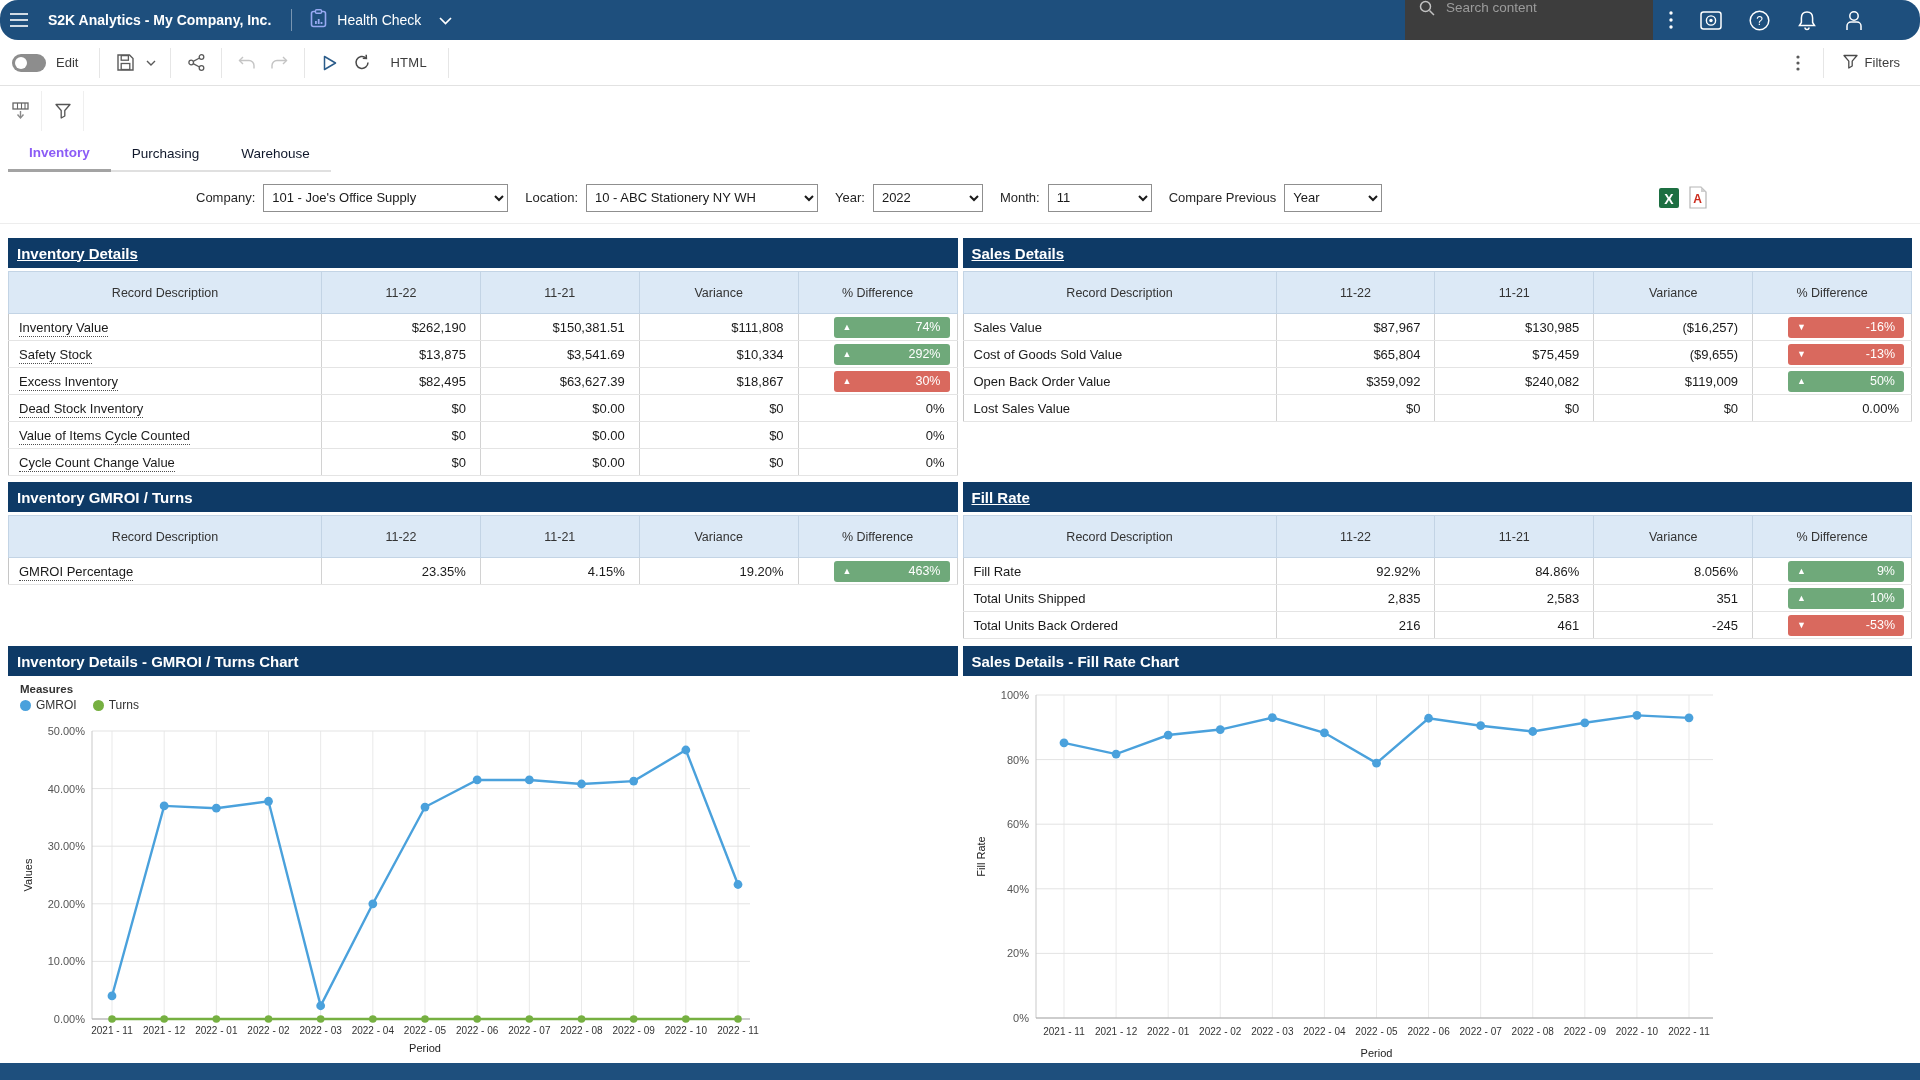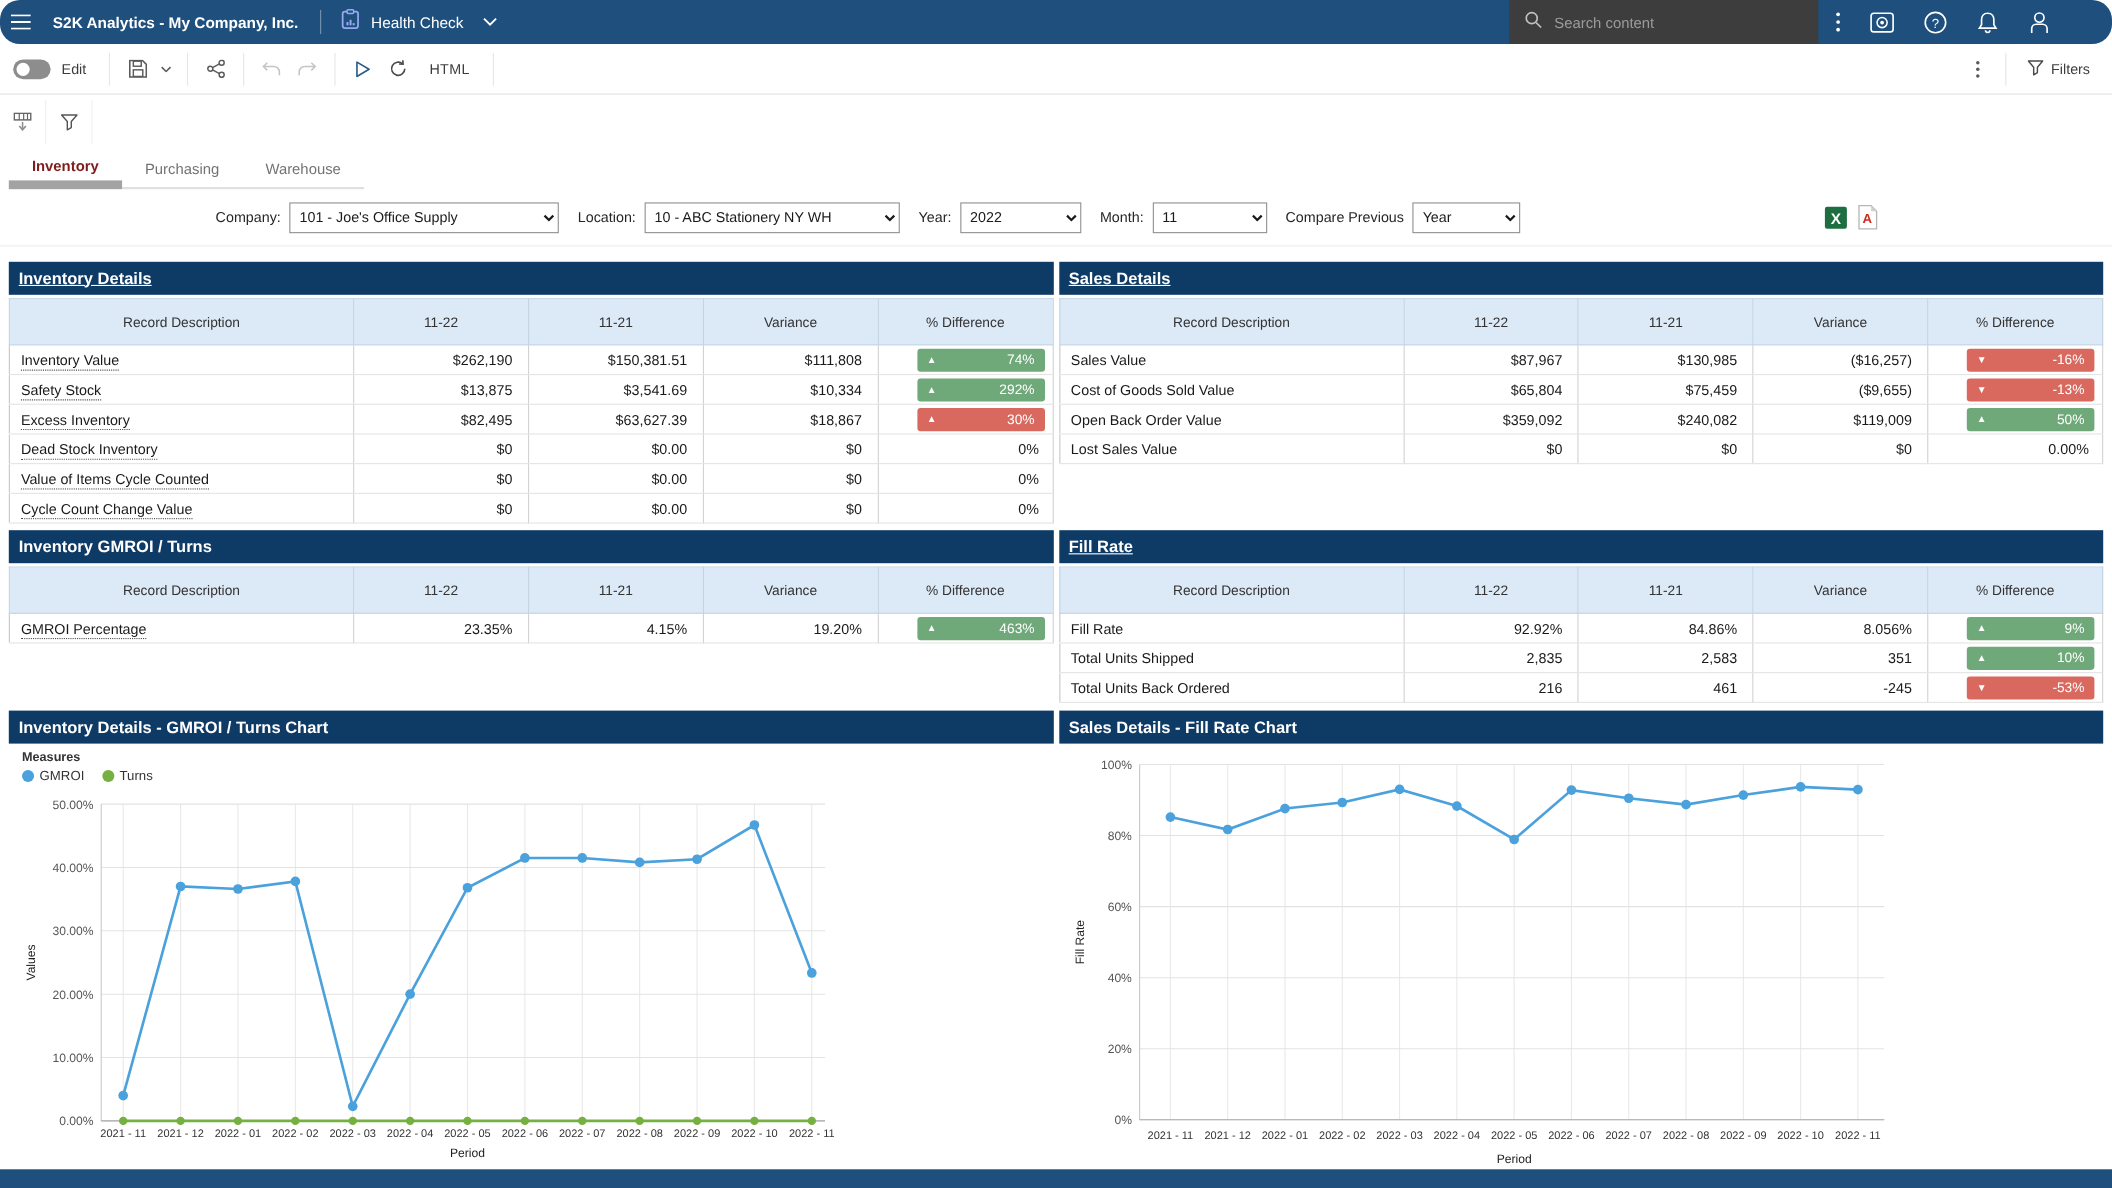--- a/index.html
+++ b/index.html
@@ -8,21 +8,21 @@
   .app { width:1920px; height:1080px; position:relative; background:#fff; }
 
   
   .topbar { height:40px; background:#1e4f7d; display:flex; align-items:center; color:#fff;border-radius:18px; }
   .hamburger { width:38px; height:40px; display:flex; align-items:center; justify-content:center; cursor:pointer; background:none; border:none; }
   .app-title { font-weight:bold; font-size:14px; color:#fff; margin-right:20px; white-space:nowrap; }
   .top-divider { width:1px; height:22px; background:rgba(255,255,255,.4); margin:0 18px 0 0; }
   .view-switch { display:flex; align-items:center; gap:10px; cursor:pointer; }
   .view-name { font-size:14px; }
   .top-spacer { flex:1; }
-  .searchbox { width:281px; height:40px; background:#3d3d3d; display:flex; align-items:center; gap:11px; padding:0 14px; cursor:text; }
+  .searchbox { width:248px; height:40px; background:#3d3d3d; display:flex; align-items:flex-start; gap:11px; padding:0 14px; cursor:text; }
   .searchbox .ph { color:#9c9c9c; font-size:13.5px; }
   .top-icons { display:flex; align-items:center; gap:27px; padding:0 56px 0 16px; }
   .tico { background:none; border:none; cursor:pointer; display:flex; align-items:center; }
 
   
   .toolbar { height:46px; border-bottom:1px solid #e2e2e2; display:flex; align-items:center; padding:0 10px; background:#fff; }
   .toggle { width:34px; height:18px; border-radius:9px; background:#8d8d8d; position:relative; margin:0 10px 0 2px; border:none; cursor:pointer; }
   .toggle::after { content:""; position:absolute; left:3px; top:3px; width:12px; height:12px; border-radius:50%; background:#fff; }
   .tb-label { font-size:13px; color:#3c3c3c; margin-right:12px; }
   .tb-sep { width:1px; height:30px; background:#e6e6e6; margin:0 9px; }
@@ -31,22 +31,22 @@
   .html-btn { background:none; border:none; cursor:pointer; font-size:13px; color:#3c3c3c; padding:0 12px; letter-spacing:.3px; }
   .tb-right { margin-left:auto; display:flex; align-items:center; }
   .filters-btn { background:none; border:none; cursor:pointer; display:flex; align-items:center; gap:7px; font-size:13px; color:#3c3c3c; padding:0 10px; }
 
   
   .promptbar { height:50px; display:flex; align-items:flex-start; padding-top:5px; }
   .pcell { width:42px; height:40px; display:flex; align-items:center; justify-content:center; border-right:1px solid #efefef; background:none; border-top:none; border-left:none; border-bottom:none; cursor:pointer; }
 
   
   .tabs { display:flex; height:36px; padding-left:8px; }
-  .tab { padding:0 21px; display:flex; align-items:center; font-size:13.5px; color:#737373; border-bottom:2px solid #e0e0e0; cursor:pointer; background:none; border-top:none; border-left:none; border-right:none; }
-  .tab.active { color:#7f1d1d; font-weight:bold; border-bottom:8px solid #a3a3a3; }
+  .tab { padding:0 21px; display:flex; align-items:center; font-size:13.5px; color:#0f172a; border-bottom:2px solid #e0e0e0; cursor:pointer; background:none; border-top:none; border-left:none; border-right:none; }
+  .tab.active { color:#8b5cf6; font-weight:bold; border-bottom:3px solid #a3a3a3; }
 
   
   .filterbar { height:52px; display:flex; align-items:center; padding-left:196px; border-bottom:1px solid #ededed; }
   .fgroup { display:flex; align-items:center; margin-right:17px; }
   .flabel { font-size:13px; color:#262626; margin-right:8px; white-space:nowrap; }
   .fselect { height:28px; border:1px solid #8f8f8f; background:#fff; font-size:13px; color:#1a1a1a; padding:0 4px; font-family:"Liberation Sans", sans-serif; }
   .export-icons { margin-left:auto; display:flex; align-items:center; gap:8px; padding-right:212px; }
   .eico { background:none; border:none; cursor:pointer; display:flex; }
 
   

